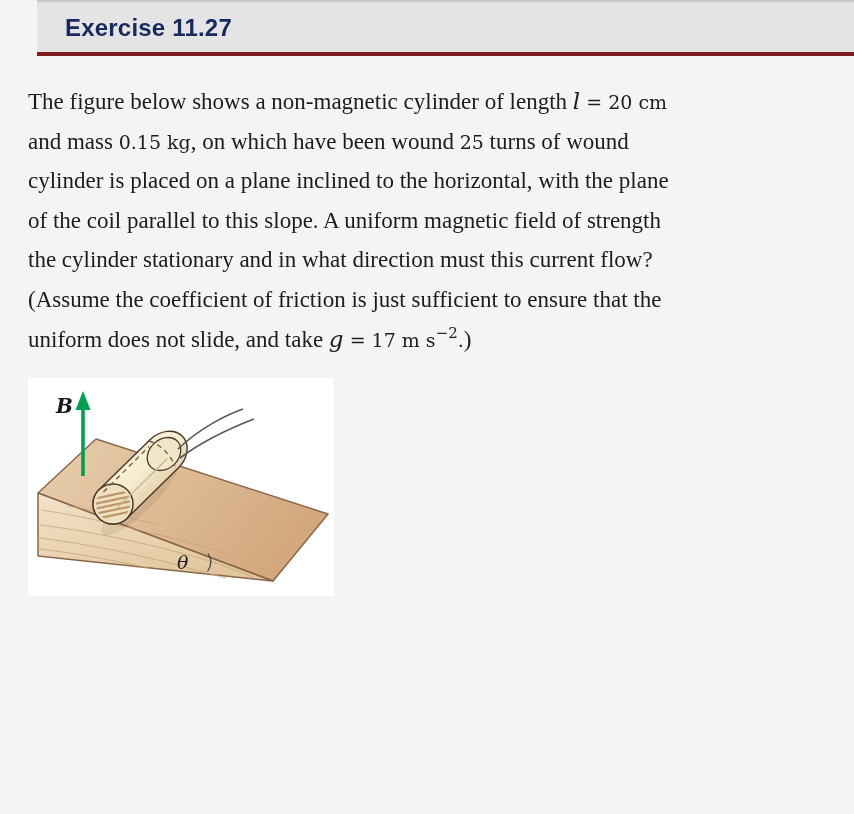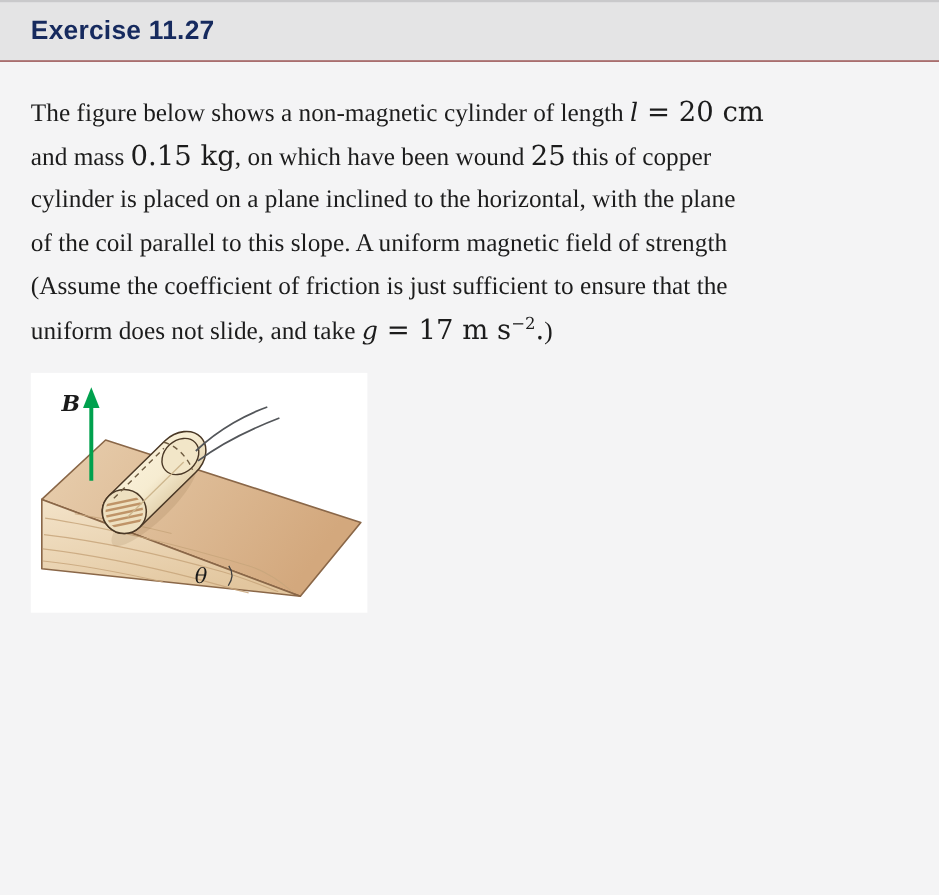--- a/index.html
+++ b/index.html
@@ -26,66 +26,68 @@
     width:854px;height:814px;
     background:var(--body-bg);
     font-family:"Liberation Sans",sans-serif;
     color:var(--text-color);
     overflow:hidden;
   }
   .page-header{
     height:56px;
     background:var(--header-bg);
     border-top:2px solid #c9c9cb;
-    border-bottom:1px solid #7f1d1d;
+    border-bottom:4px solid #7f1d1d;
     padding:12px 28px 0 28px;
+    margin-left:37px;
   }
   .page-header h1{
     font-size:24px;
     font-weight:bold;
     color:var(--title-color);
     letter-spacing:0.2px;
   }
   .page-body{
     padding:26px 28px 0 28px;
   }
   .para{
     margin:0 0 19px 0;
   }
   .line{
     height:39.6px;
     line-height:39.6px;
     white-space:pre;
     font-size:23px;
   }
   .seg-t{font-family:Liberation Serif, serif;margin-top:36px;}
-  .seg-m{font-family:"DejaVu Serif",serif;font-size:25px;}
+  .seg-m{font-family:"DejaVu Serif",serif;font-size:19px;}
   .seg-mi{font-family:"DejaVu Serif",serif;font-style:italic;font-size:23px;}
   .seg-sup{font-family:"DejaVu Serif",serif;font-size:15px;position:relative;top:-9px;}
   .figure-box{
     width:306px;height:218px;
     background:var(--figure-bg);
     margin-top:0;
   }
   .figure-box svg{display:block;}
 </style>
 </head>
 <body>
 
 <header class="page-header">
   <h1>Exercise 11.27</h1>
 </header>
 
 <main class="page-body">
 
   <div class="para">
       <div class="line"><span class="seg-t">The figure below shows a non-magnetic cylinder of length </span><span class="seg-mi">l</span><span class="seg-m"> = 20 cm</span></div>
-      <div class="line"><span class="seg-t">and mass </span><span class="seg-m">0.15 kg</span><span class="seg-t">, on which have been wound </span><span class="seg-m">25</span><span class="seg-t"> this of copper</span></div>
+      <div class="line"><span class="seg-t">and mass </span><span class="seg-m">0.15 kg</span><span class="seg-t">, on which have been wound </span><span class="seg-m">25</span><span class="seg-t"> turns of wound</span></div>
       <div class="line"><span class="seg-t">cylinder is placed on a plane inclined to the horizontal, with the plane</span></div>
       <div class="line"><span class="seg-t">of the coil parallel to this slope. A uniform magnetic field of strength</span></div>
+      <div class="line"><span class="seg-t">the cylinder stationary and in what direction must this current flow?</span></div>
       <div class="line"><span class="seg-t">(Assume the coefficient of friction is just sufficient to ensure that the</span></div>
       <div class="line"><span class="seg-t">uniform does not slide, and take </span><span class="seg-mi">g</span><span class="seg-m"> = 17 m s</span><span class="seg-sup">−2</span><span class="seg-m">.</span><span class="seg-t">)</span></div>
     </div>
 
   <div class="para">
     </div>
 
   <div class="figure-box">
     <svg width="306" height="218" viewBox="0 0 306 218" xmlns="http://www.w3.org/2000/svg">
       <defs>

